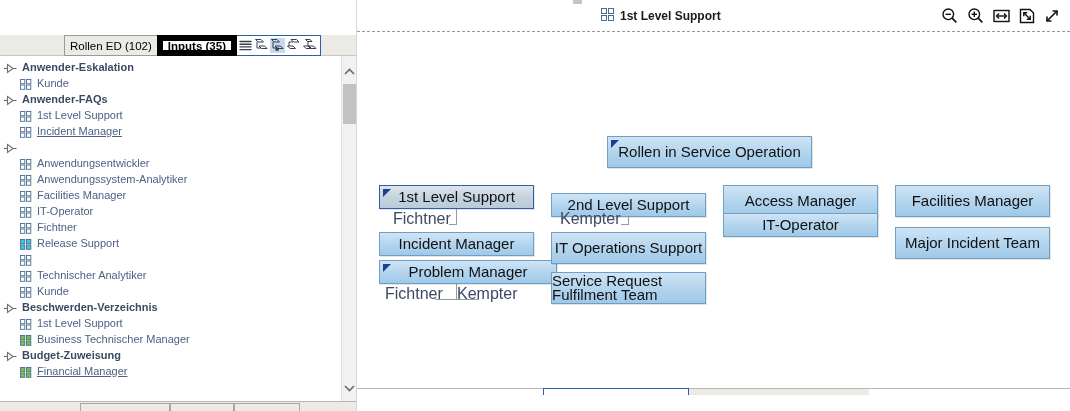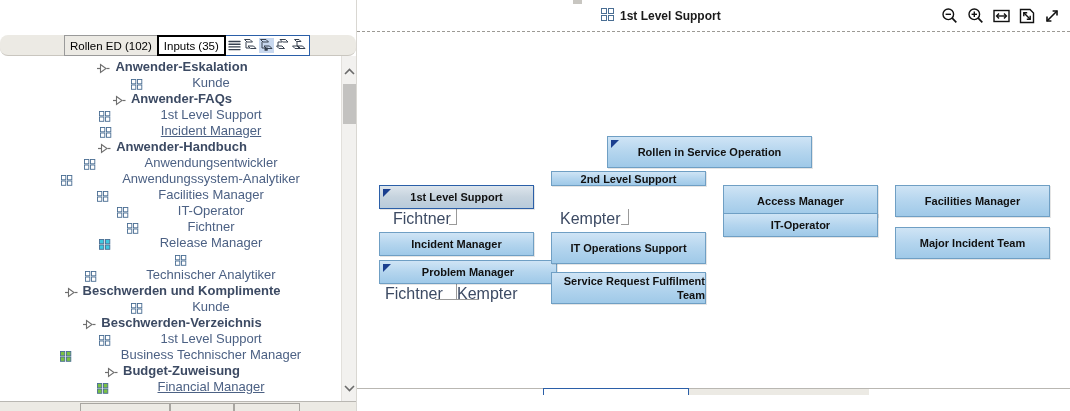--- a/index.html
+++ b/index.html
@@ -19,39 +19,38 @@
   #left-topband {
     position: absolute; left: 0; top: 0; width: 356px; height: 35px;
     background: #ffffff;
   }
   #tabbar {
     position: absolute; left: 0; top: 35px; width: 356px; height: 21px;
     background: #eceae4;
     border-bottom: 1px solid #c9c6bf;
     display: flex; align-items: stretch; justify-content: flex-start;
     box-sizing: border-box;
-    border-radius: 8px;
   }
   #tabbar-spacer { width: 64px; flex: 0 0 auto; }
   .tab {
     display: flex; align-items: center; justify-content: center;
     font-size: 11.5px; color: #000;
     padding: 0 5px;
     box-sizing: border-box;
     height: 21px;
     background: #eceae4;
     border: 1px solid #9a9a9a;
     border-right: none;
     white-space: nowrap;
   }
   .tab.active {
     background: #ffffff;
-    border: 2px solid #000000;
+    border: 6px solid #000000;
     color: #000;
-    font-weight: normal;
+    font-weight: bold;
   }
   #tab-tools {
     display: flex; align-items: center; gap: 1px;
     height: 21px; padding: 0 3px 0 1px;
     border: 1px solid #2b5fa8; border-left: none;
     background: #ffffff;
     box-sizing: border-box;
   }
   .tool-ico { width: 15px; height: 15px; display:block; }
   .tool-ico.sel { background: #c8d8ef; }
@@ -60,26 +59,25 @@
   #tree {
     position: absolute; left: 0; top: 56px; width: 341px; height: 348px;
     overflow: hidden;
     background: #fff;
     padding-top: 3px;
     box-sizing: border-box;
   }
   .tnode {
     display: flex; align-items: center;
     height: 16px; line-height: 16px;
-    font-size: 13px;
+    font-size: 11px;
     white-space: nowrap;
-    justify-content: center;
   }
   .tnode.group { padding-left: 4px; color: #3c4a63; font-weight: bold; }
-  .tnode.leaf  { padding-left: 20px; color: #4c6184; gap: 44px; }
+  .tnode.leaf  { padding-left: 20px; color: #4c6184; }
   .tnode .lbl { margin-left: 5px; }
   .tnode.leaf.link .lbl { text-decoration: underline; }
   .tri {
     width: 13px; height: 11px; flex: 0 0 auto;
     position: relative; top: 0;
   }
   .gico { width: 12px; height: 11px; flex: 0 0 auto; }
 
   
   #vscroll {
@@ -135,27 +133,26 @@
   #canvas {
     position: absolute; left: 0; top: 32px; width: 713px; height: 363px;
     background: #ffffff; overflow: hidden;
   }
 
   .node {
     position: absolute;
     border: 1px solid #6f9fc4;
     background: linear-gradient(to bottom, #cfe4f5 0%, #b4d5ee 50%, #9fc9e8 100%);
     color: #111;
-    font-size: 11px;
+    font-size: 15px;
     display: flex; align-items: center; justify-content: center;
-    text-align: right;
+    text-align: left;
     line-height: 14px;
     box-sizing: border-box;
     box-shadow: 1px 1px 0 rgba(0,0,0,0.10);
-    font-weight: bold;
   }
   .node.selected {
     border: 1px solid #2b5fa8;
     background: linear-gradient(to bottom, #dde5ec 0%, #c6d3de 50%, #b8cbdb 100%);
   }
   .node .flag {
     position: absolute; left: 3px; top: 3px;
     width: 0; height: 0;
     border-left: 8px solid #1b3f8f;
     border-bottom: 8px solid transparent;
@@ -292,21 +289,20 @@
               </g>
             </svg></span>
           <span class="lbl">Incident Manager</span>
         </div>
         <div class="tnode group">
           <span class="tri"><svg width="13" height="11" viewBox="0 0 13 11">
               <line x1="0" y1="5.5" x2="3" y2="5.5" stroke="#6f6f6f" stroke-width="1.2"></line>
               <polygon points="3.5,1.5 9,5.5 3.5,9.5" fill="#ffffff" stroke="#6f6f6f" stroke-width="1.1"></polygon>
               <line x1="9.5" y1="5.5" x2="12.5" y2="5.5" stroke="#6f6f6f" stroke-width="1.2"></line>
             </svg></span>
-          <span class="lbl">Anwender-Handbuch</span>
         </div>
         <div class="tnode leaf">
           <span class="gico"><svg width="12" height="11" viewBox="0 0 12 11">
               <g fill="#ffffff" stroke="#4a6e93" stroke-width="0.9">
                 <rect x="0.5" y="0.5" width="4.3" height="4.3"></rect>
                 <rect x="6.5" y="0.5" width="4.3" height="4.3"></rect>
                 <rect x="0.5" y="6" width="4.3" height="4.3"></rect>
                 <rect x="6.5" y="6" width="4.3" height="4.3"></rect>
               </g>
             </svg></span>
@@ -358,21 +354,21 @@
         </div>
         <div class="tnode leaf">
           <span class="gico"><svg width="12" height="11" viewBox="0 0 12 11">
               <g fill="#3ec8e0" stroke="#4a6e93" stroke-width="0.9">
                 <rect x="0.5" y="0.5" width="4.3" height="4.3"></rect>
                 <rect x="6.5" y="0.5" width="4.3" height="4.3"></rect>
                 <rect x="0.5" y="6" width="4.3" height="4.3"></rect>
                 <rect x="6.5" y="6" width="4.3" height="4.3"></rect>
               </g>
             </svg></span>
-          <span class="lbl">Release Manager</span>
+          <span class="lbl">Release Support</span>
         </div>
         <div class="tnode leaf">
           <span class="gico"><svg width="12" height="11" viewBox="0 0 12 11">
               <g fill="#ffffff" stroke="#4a6e93" stroke-width="0.9">
                 <rect x="0.5" y="0.5" width="4.3" height="4.3"></rect>
                 <rect x="6.5" y="0.5" width="4.3" height="4.3"></rect>
                 <rect x="0.5" y="6" width="4.3" height="4.3"></rect>
                 <rect x="6.5" y="6" width="4.3" height="4.3"></rect>
               </g>
             </svg></span>
@@ -380,28 +376,20 @@
         <div class="tnode leaf">
           <span class="gico"><svg width="12" height="11" viewBox="0 0 12 11">
               <g fill="#ffffff" stroke="#4a6e93" stroke-width="0.9">
                 <rect x="0.5" y="0.5" width="4.3" height="4.3"></rect>
                 <rect x="6.5" y="0.5" width="4.3" height="4.3"></rect>
                 <rect x="0.5" y="6" width="4.3" height="4.3"></rect>
                 <rect x="6.5" y="6" width="4.3" height="4.3"></rect>
               </g>
             </svg></span>
           <span class="lbl">Technischer Analytiker</span>
-        </div>
-        <div class="tnode group">
-          <span class="tri"><svg width="13" height="11" viewBox="0 0 13 11">
-              <line x1="0" y1="5.5" x2="3" y2="5.5" stroke="#6f6f6f" stroke-width="1.2"></line>
-              <polygon points="3.5,1.5 9,5.5 3.5,9.5" fill="#ffffff" stroke="#6f6f6f" stroke-width="1.1"></polygon>
-              <line x1="9.5" y1="5.5" x2="12.5" y2="5.5" stroke="#6f6f6f" stroke-width="1.2"></line>
-            </svg></span>
-          <span class="lbl">Beschwerden und Komplimente</span>
         </div>
         <div class="tnode leaf">
           <span class="gico"><svg width="12" height="11" viewBox="0 0 12 11">
               <g fill="#ffffff" stroke="#4a6e93" stroke-width="0.9">
                 <rect x="0.5" y="0.5" width="4.3" height="4.3"></rect>
                 <rect x="6.5" y="0.5" width="4.3" height="4.3"></rect>
                 <rect x="0.5" y="6" width="4.3" height="4.3"></rect>
                 <rect x="6.5" y="6" width="4.3" height="4.3"></rect>
               </g>
             </svg></span>
@@ -567,21 +555,21 @@
           <span class="flag"></span>
           <span>1st Level Support</span>
         </div>
         <div class="node" style="left: 22px; top: 200px; width: 155px; height: 24px;">
           <span>Incident Manager</span>
         </div>
         <div class="node" style="left: 22px; top: 228px; width: 178px; height: 24px;">
           <span class="flag"></span>
           <span>Problem Manager</span>
         </div>
-        <div class="node" style="left: 194px; top: 139px; width: 155px; height: 15px;">
+        <div class="node" style="left: 194px; top: 161px; width: 155px; height: 24px;">
           <span>2nd Level Support</span>
         </div>
         <div class="node" style="left: 194px; top: 200px; width: 155px; height: 32px;">
           <span>IT Operations Support</span>
         </div>
         <div class="node" style="left: 194px; top: 240px; width: 155px; height: 32px;">
           <span>Service Request Fulfilment Team</span>
         </div>
         <div class="node" style="left: 366px; top: 153px; width: 155px; height: 32px;">
           <span>Access Manager</span>

